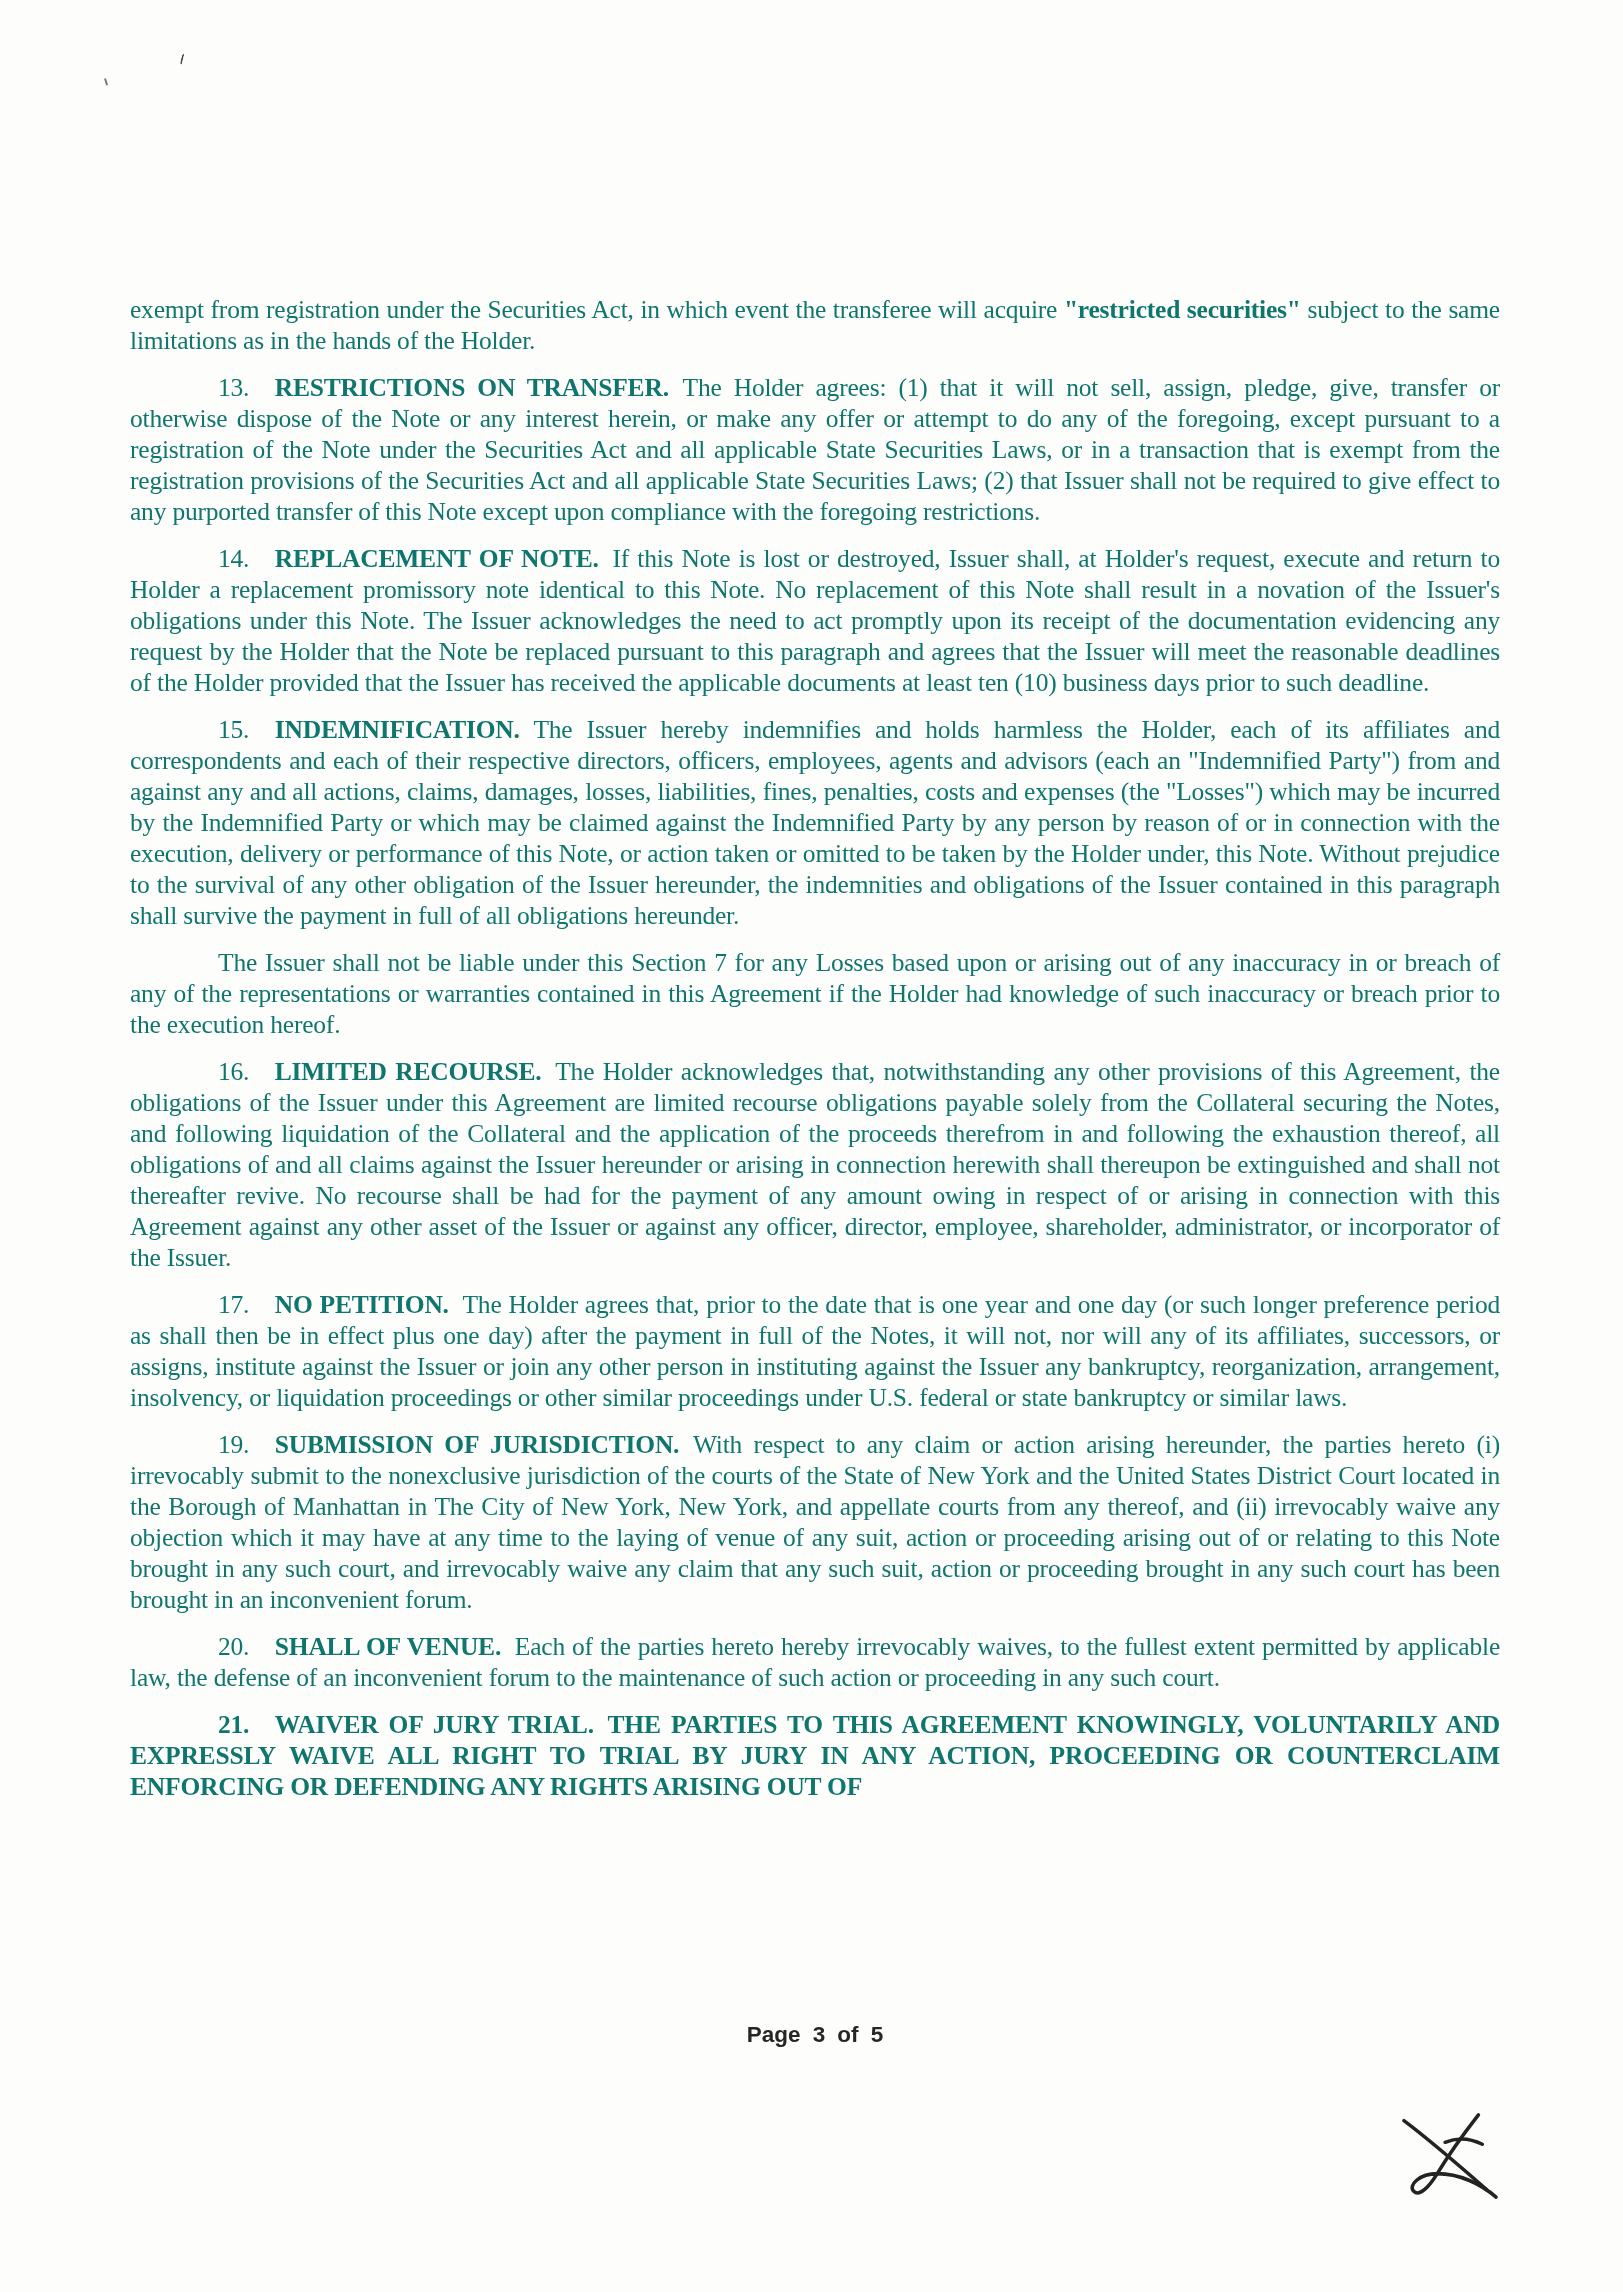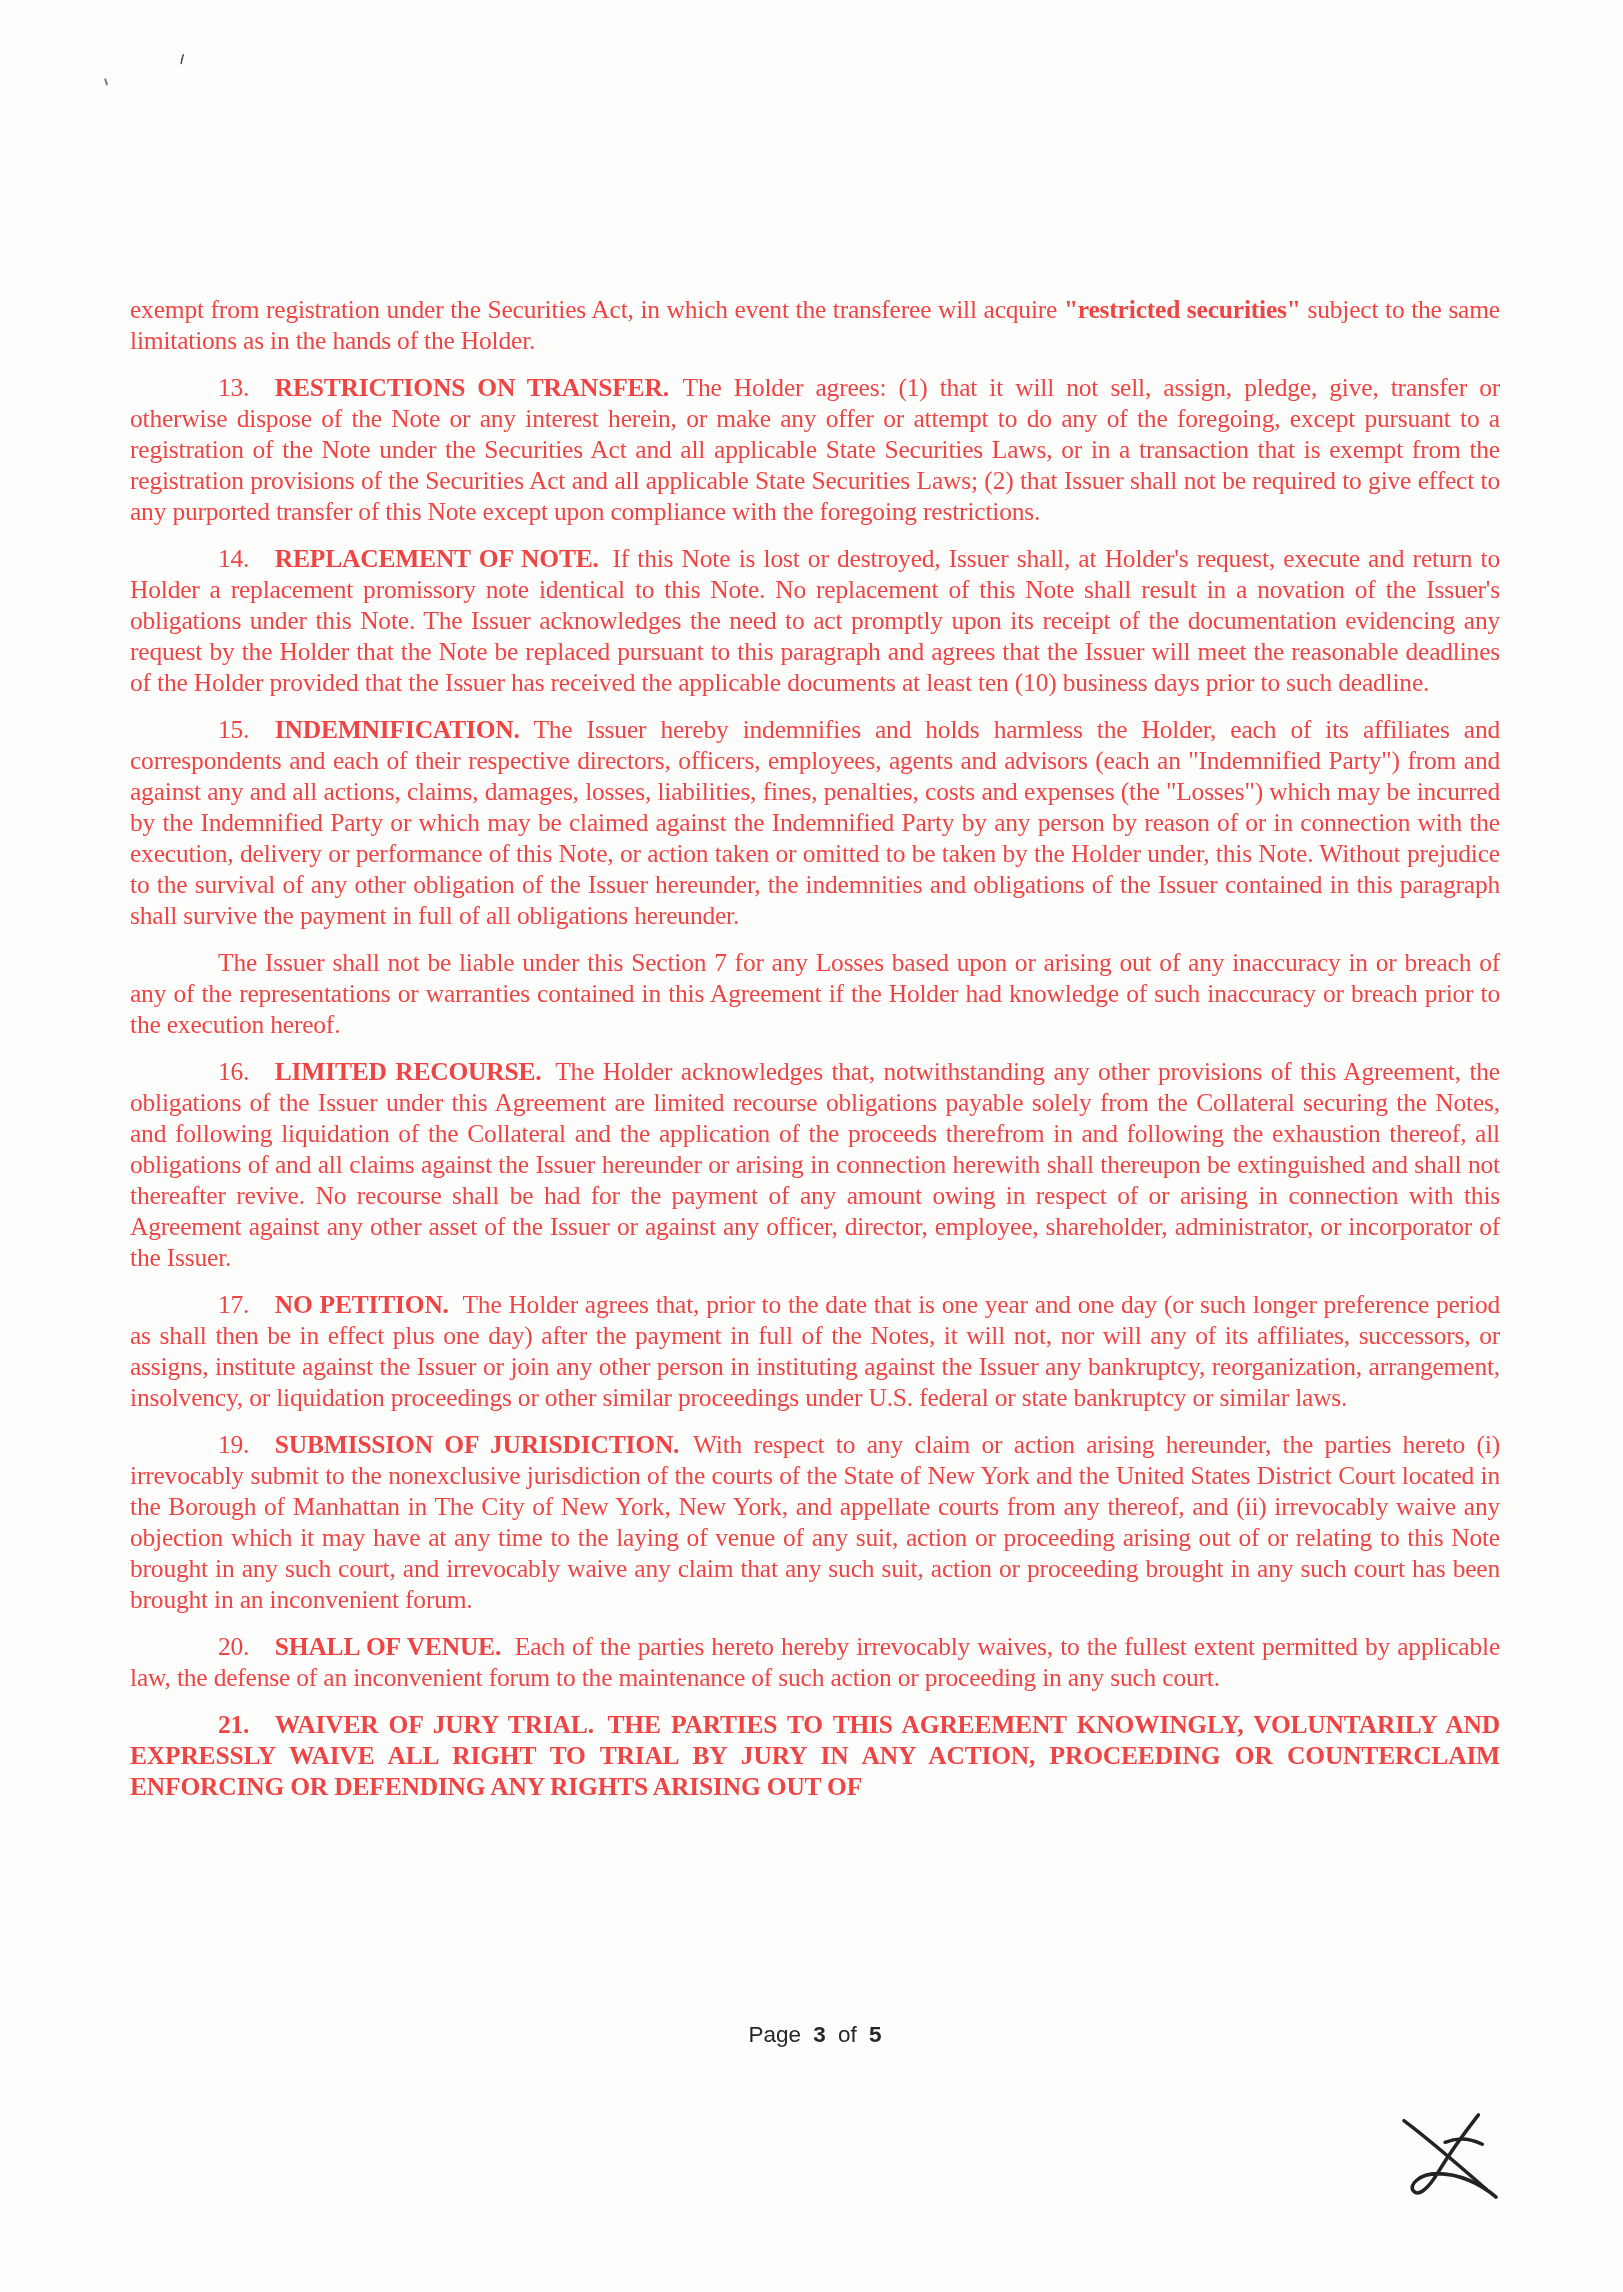--- a/index.html
+++ b/index.html
@@ -15,39 +15,39 @@
   .doc {
     position: absolute;
     left: 130px;
     top: 294px;
     width: 1370px;
     font-family: "Liberation Serif", "DejaVu Serif", serif;
     font-size: 25.5px;
     line-height: 31px;
     letter-spacing: -0.2px;
     text-align: justify;
-    color: #ef4444;
+    color: #0f766e;
   }
   .doc p.para { margin: 0 0 9.8px 0; }
   .doc p.indent { text-indent: 88px; margin-top: 16px; }
   .doc .num { font-weight: normal; margin-right: 25.5px; }
   .doc .num.nb { font-weight: bold; }
   .doc .heading { font-weight: bold; margin-right: 13.7px; }
   .doc .b { font-weight: bold; }
   .footer {
     position: absolute;
     left: 130px;
     top: 2022px;
     width: 1370px;
     text-align: center;
     font-family: "Liberation Sans", "DejaVu Sans", sans-serif;
     font-size: 22.5px;
     color: #262626;
   }
-  .footer span { display: inline; }
+  .footer span { display: inline; font-weight: bold; }
   .footer .b { font-weight: bold; }
   .footer span + span { margin-left: 5.9px; }
   .signature {
     position: absolute;
     left: 1394px;
     top: 2105px;
     width: 110px;
     height: 100px;
   }
   .artifact {

